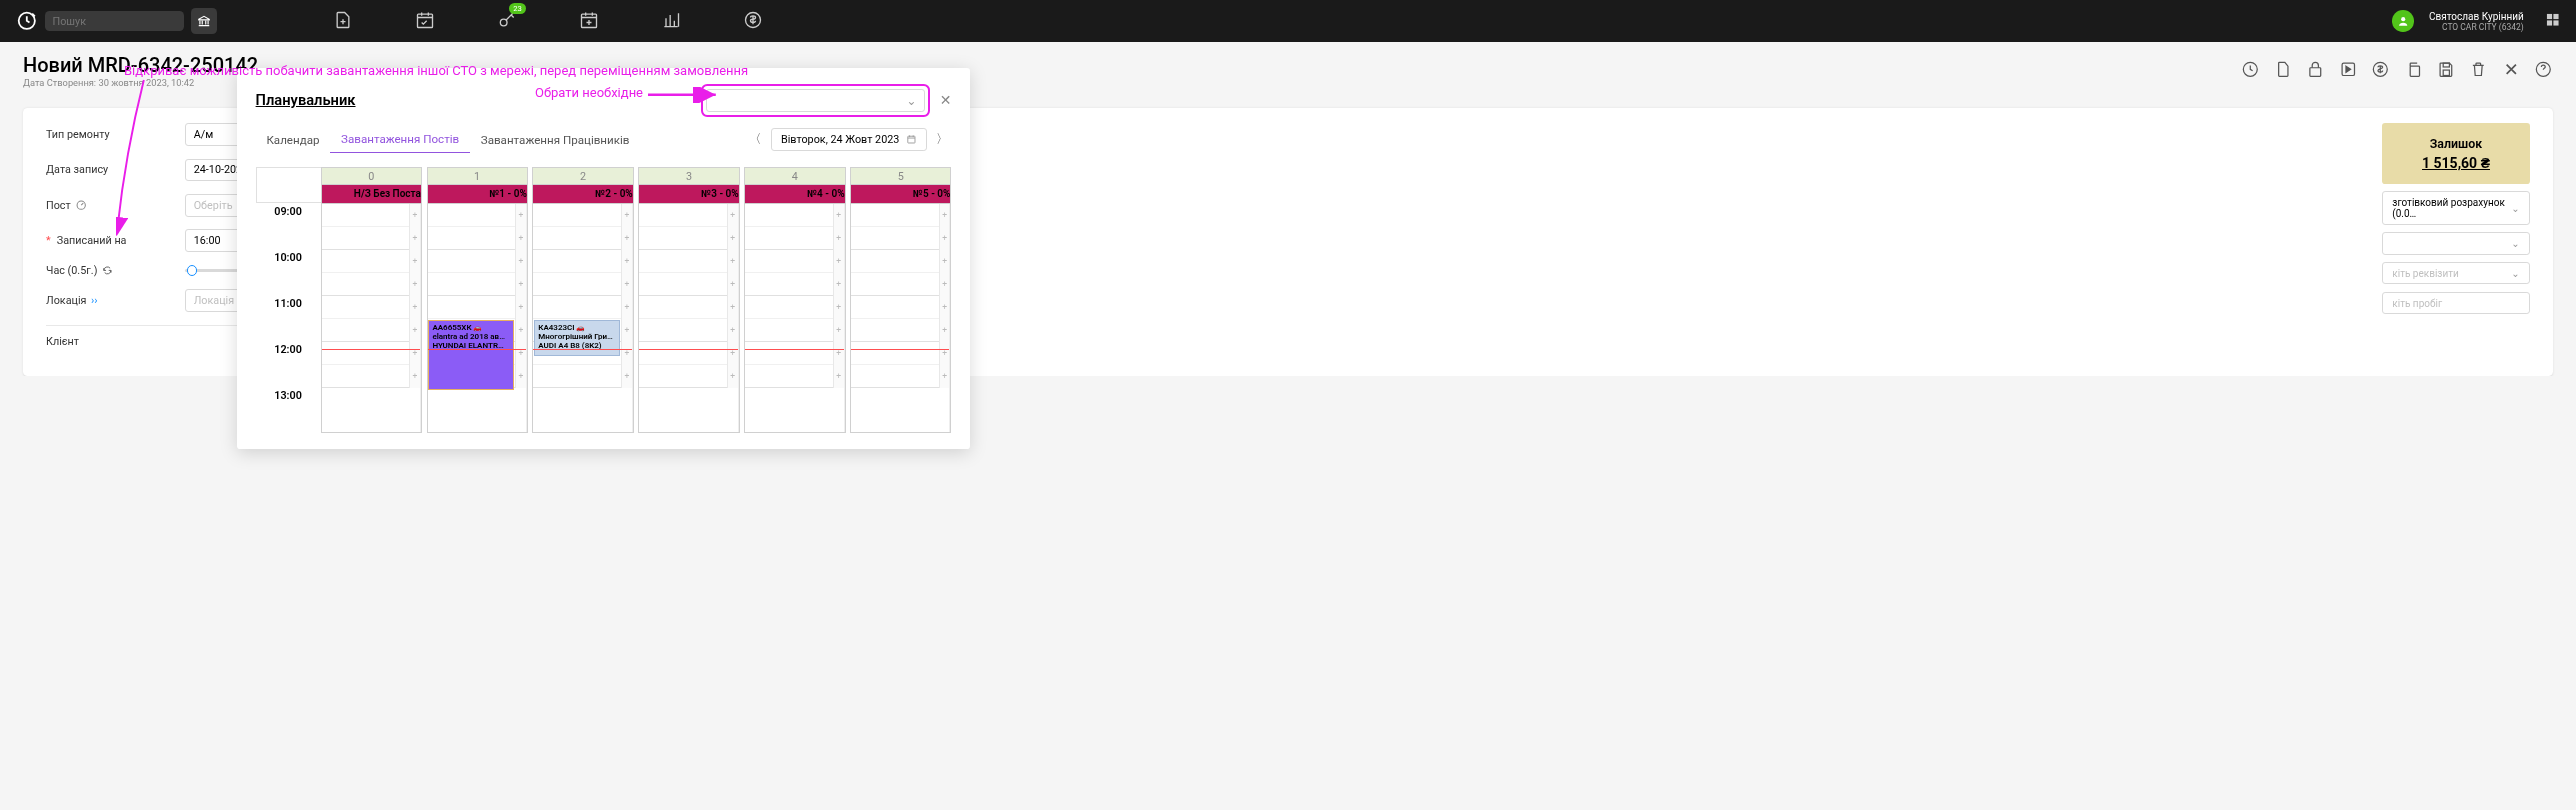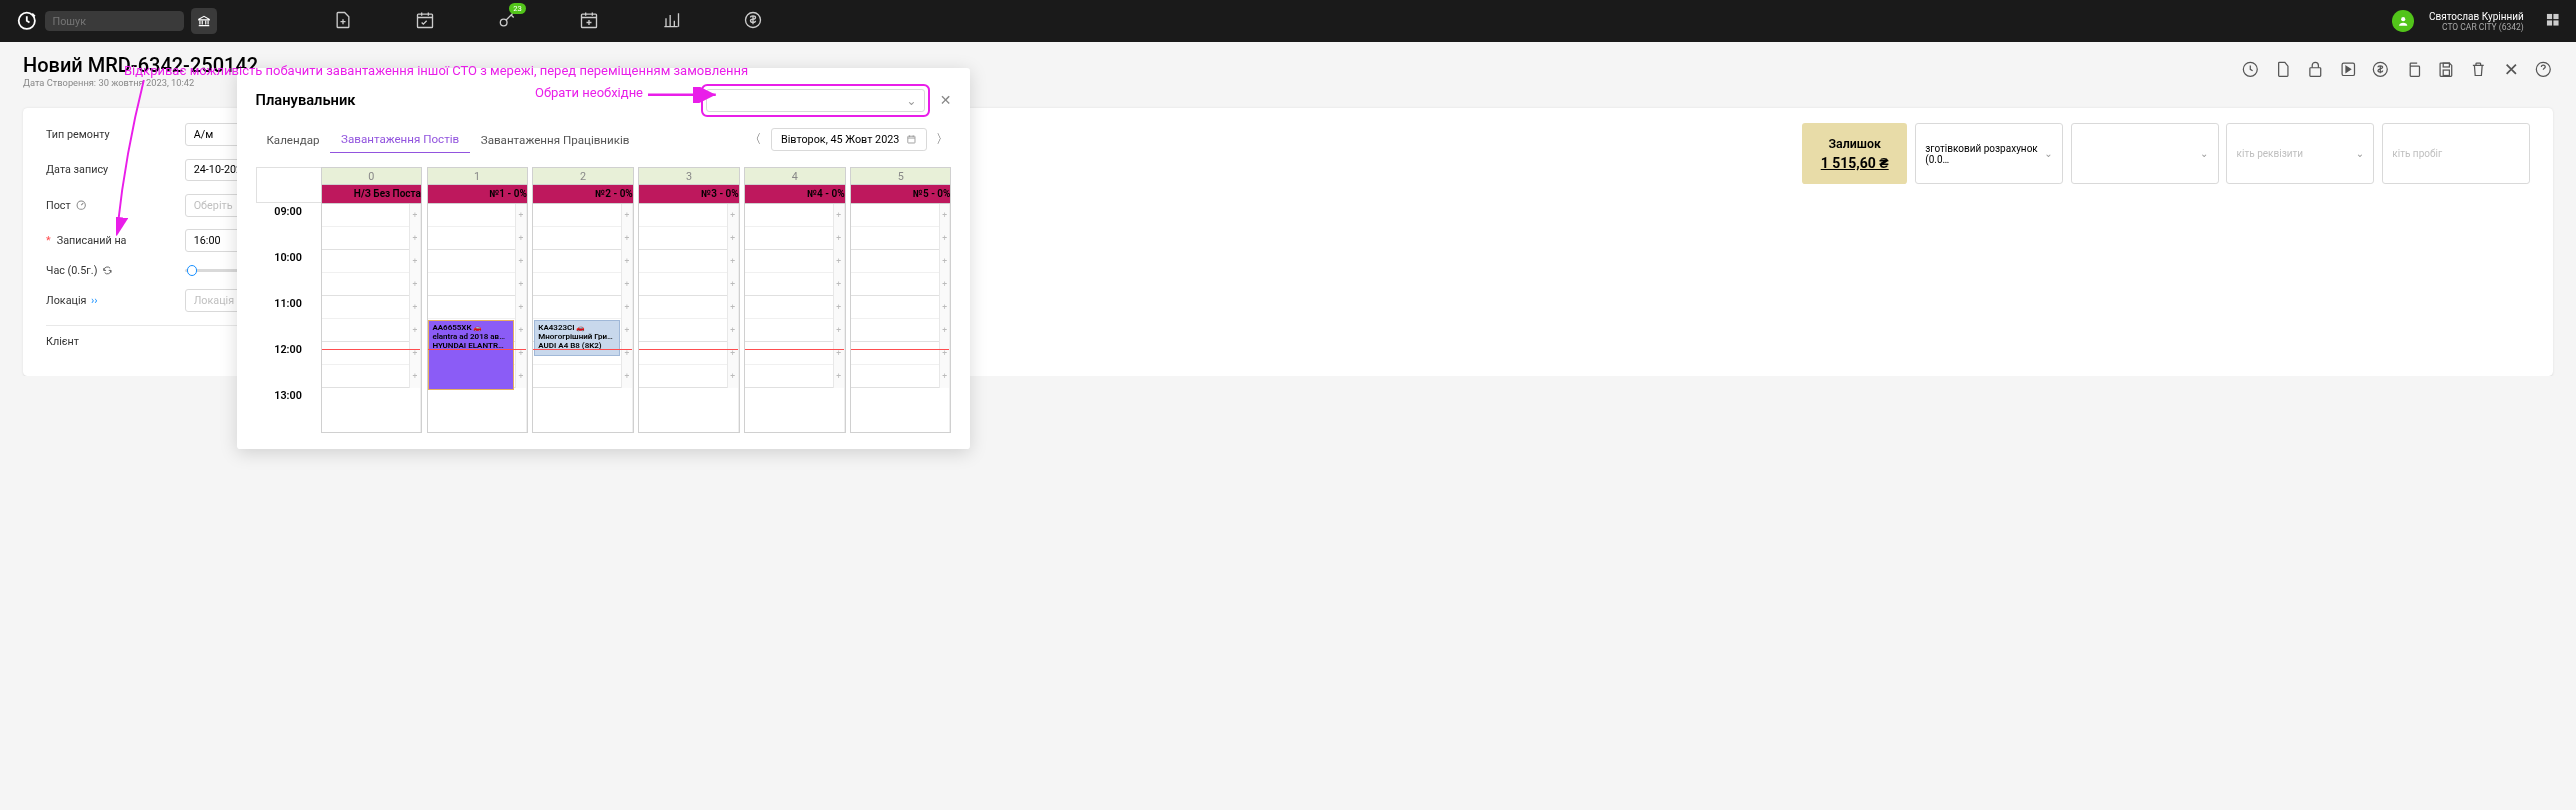--- a/index.html
+++ b/index.html
@@ -32,35 +32,35 @@
 
 .form-card { background: #fff; margin: 15.5px 23px 0; border-radius: 4.6px; padding: 15.5px 23px; box-shadow: 0 0.8px 2.3px rgba(0,0,0,0.1); }
 .form-row { display: flex; align-items: center; gap: 31px; margin-bottom: 12.4px; }
 .form-label { width: 108px; font-size: 10.8px; color: #333; display: flex; align-items: center; gap: 4.6px; }
 .form-label .req { color: #ff4d4f; margin-right: 1.5px; }
 .form-input, .form-select { border: 0.8px solid #d9d9d9; border-radius: 3.1px; padding: 3.9px 7.7px; font-size: 10.8px; width: 124px; background: #fff; }
 .form-select.placeholder { color: #bfbfbf; }
 .balance-box { background: #e8dca8; border-radius: 3.1px; padding: 12.4px 18.6px; display: flex; flex-direction: column; align-items: center; gap: 4.6px; }
 .balance-label { font-size: 12.4px; font-weight: 600; }
 .balance-value { font-size: 14px; font-weight: 700; text-decoration: underline; }
-.right-col { margin-left: auto; display: flex; flex-direction: row; gap: 7.7px; }
+.right-col { margin-left: auto; display: flex; flex-direction: column; gap: 7.7px; }
 .right-select { border: 0.8px solid #d9d9d9; border-radius: 3.1px; padding: 4.6px 9.3px; font-size: 10px; display: flex; align-items: center; justify-content: space-between; width: 148px; background: #fff; }
 .chev { color: #999; }
 .slider { width: 62px; height: 3.1px; background: #d9d9d9; border-radius: 1.5px; position: relative; }
 .slider-handle { width: 10.8px; height: 10.8px; border-radius: 50%; background: #fff; border: 1.5px solid #1890ff; position: absolute; top: -3.9px; left: 1.5px; }
 .divider { border-top: 0.8px solid #e8e8e8; margin: 12.4px 0 9.3px; }
 
 
 .annotation-text { position: absolute; top: 63px; left: 124px; color: #e91ee9; font-size: 13px; z-index: 200; }
 .arrow-to-post { position: absolute; top: 77px; left: 116px; z-index: 200; pointer-events: none; }
 .annotation-text2 { position: absolute; top: 85px; left: 535px; color: #e91ee9; font-size: 13px; z-index: 200; }
 .arrow-to-select { position: absolute; top: 87px; left: 648px; z-index: 200; pointer-events: none; }
 .modal { position: absolute; top: 68px; left: 237px; width: 733px; background: #fff; border-radius: 3.1px; box-shadow: 0 3.1px 18.6px rgba(0,0,0,0.15); z-index: 100; padding: 15.5px 18.6px; }
 .modal-head { display: flex; align-items: center; margin-bottom: 9.3px; }
-.modal-title { font-size: 14.7px; font-weight: 600; flex: 1; }
+.modal-title { font-size: 14.7px; font-weight: 600; flex: 1; text-decoration: underline; }
 .sto-select { border: 2.3px solid #e91ee9; border-radius: 6.2px; padding: 3.1px; width: 229px; margin-right: 9.3px; }
 .sto-select-inner { border: 0.8px solid #d9d9d9; border-radius: 3.1px; height: 23px; display: flex; align-items: center; justify-content: flex-end; padding: 0 7.7px; }
 .modal-close { cursor: pointer; color: #888; font-size: 14px; }
 
 .modal-tabs { display: flex; align-items: center; border-bottom: 0; margin-bottom: 14px; }
 .tab { padding: 6.2px 10.8px; font-size: 11.6px; color: #555; cursor: pointer; }
 .tab.active { color: #9254de; border-bottom: 1.5px solid #9254de; }
 .date-nav { margin-left: auto; display: flex; align-items: center; gap: 6.2px; }
 .date-nav .nav-btn { cursor: pointer; color: #555; padding: 3.1px; }
 .date-box { border: 0.8px solid #d9d9d9; border-radius: 3.1px; padding: 3.9px 9.3px; font-size: 10.8px; display: flex; align-items: center; gap: 6.2px; }
@@ -306,21 +306,21 @@
     </div>
     <span class="modal-close">✕</span>
   </div>
   <div class="modal-tabs">
     <div class="tab">Календар</div>
     <div class="tab active">Завантаження Постів</div>
     <div class="tab">Завантаження Працівників</div>
     <div class="date-nav">
       <span class="nav-btn">〈</span>
       <div class="date-box">
-          <span>Вівторок, 45 Жовт 2023</span>
+          <span>Вівторок, 24 Жовт 2023</span>
           <svg width="10.8" height="10.8" viewBox="0 0 24 24" fill="none" stroke="#999" stroke-width="2">
             <rect x="4" y="5" width="16" height="15" rx="1"></rect>
             <path d="M4 9h16M8 3v4M16 3v4"></path>
           </svg>
         </div>
       <span class="nav-btn">〉</span>
     </div>
   </div>
 
   <div class="scheduler">

